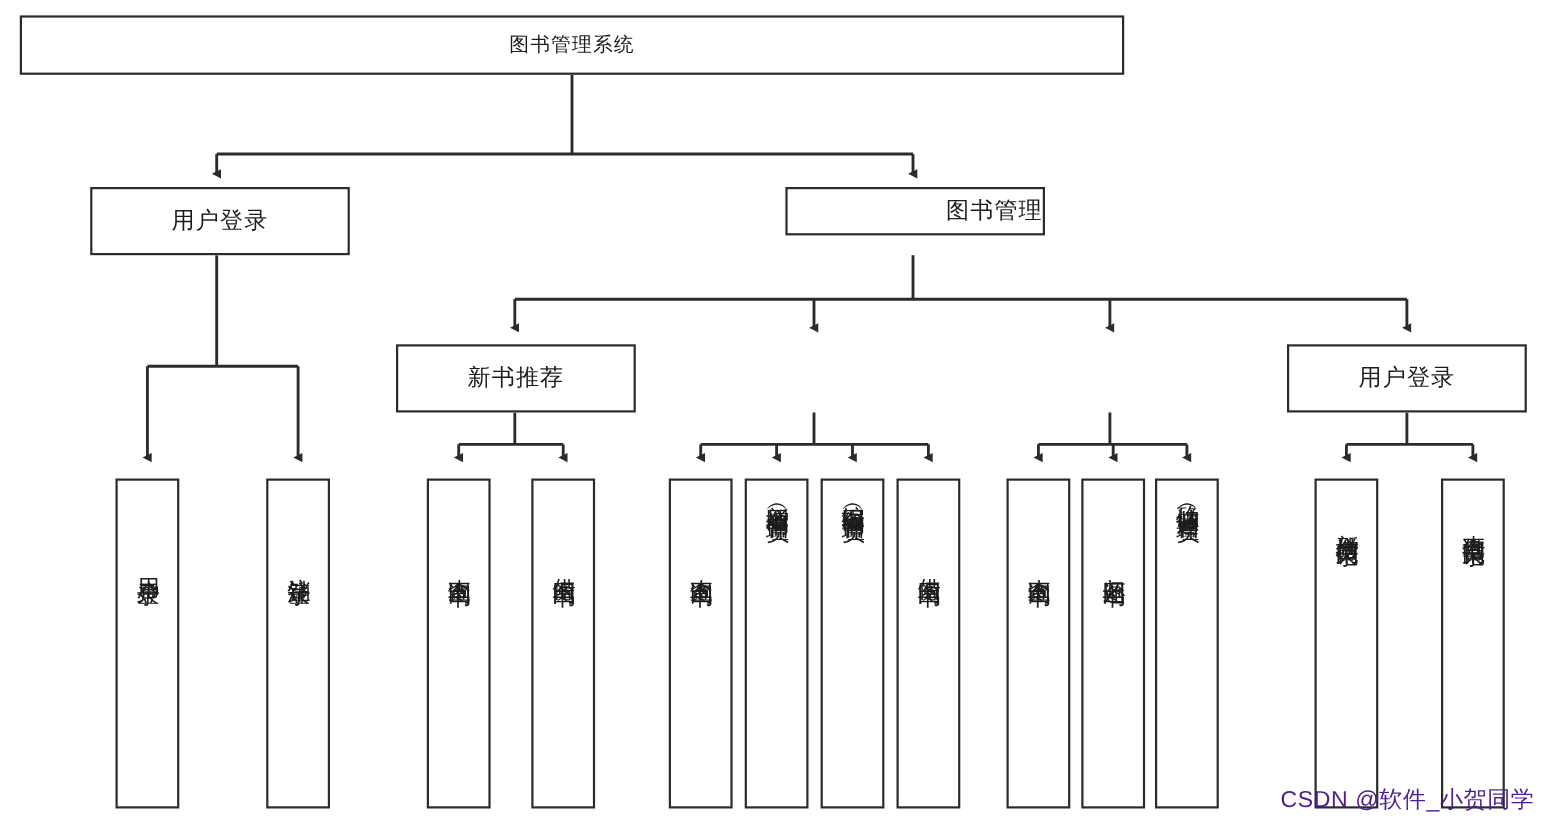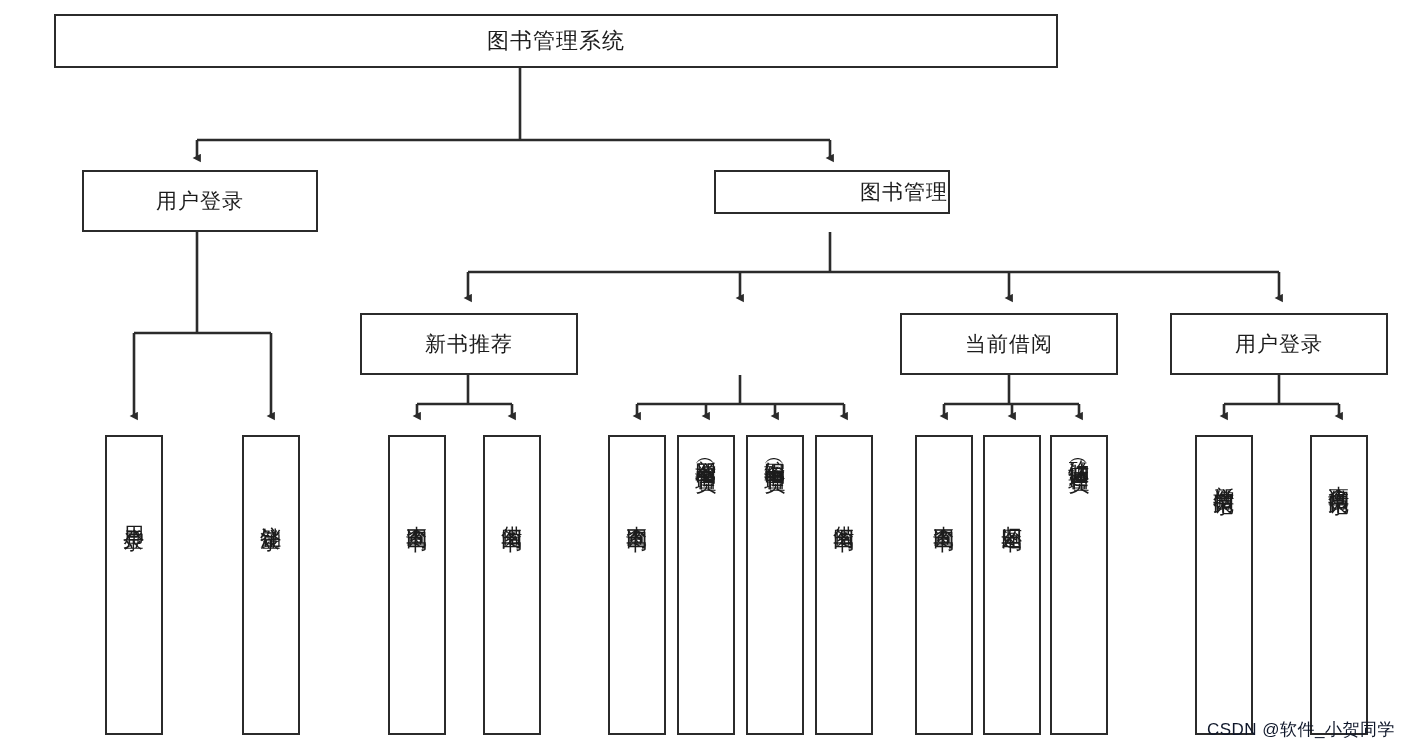--- a/index.html
+++ b/index.html
@@ -35,43 +35,42 @@
     align-items: center;
     justify-content: center;
     color: #1c1c1c;
   }
   .node.horiz {
     font-size: 21px;
     letter-spacing: 1px;
     line-height: 1.2;
   }
   .node.root {
-    font-size: 22px;
-    margin-left: 36px;
+    font-size: 18px;
   }
   .node.vert {
     align-items: flex-start;
     justify-content: center;
     padding-top: 6px;
   }
   .vert-text {
     writing-mode: vertical-rl;
     text-orientation: upright;
     font-size: 21px;
     line-height: 1.12;
     letter-spacing: 2px;
     white-space: nowrap;
     color: #1c1c1c;
   }
   #watermark {
     position: absolute;
     right: 10px;
     bottom: 6px;
-    font-size: 17px;
-    color: #0f172a;
+    font-size: 21px;
+    color: #4c1d95;
     letter-spacing: 0.5px;
     white-space: nowrap;
     user-select: none;
   }
 </style>
 </head>
 <body>
 
 <div id="diagram-root">
 
@@ -132,23 +131,20 @@
   <div class="node horiz" style="left:82px; top:170px; width:236px; height:62px;">
     <span>用户登录</span>
   </div>
   <div class="node horiz" style="left:714px; top:170px; width:236px; height:44px;justify-content:flex-end;">
     <span>图书管理</span>
   </div>
 
   <div class="node horiz" style="left:360px; top:313px; width:218px; height:62px;">
     <span>新书推荐</span>
   </div>
-  <div class="node horiz" style="left:900px; top:313px; width:218px; height:62px;">
-    <span>当前借阅</span>
-  </div>
   <div class="node horiz" style="left:1170px; top:313px; width:218px; height:62px;">
     <span>用户登录</span>
   </div>
 
   <div class="node vert" style="left:105px; top:435px; width:58px; height:300px; padding-top:72px;">
     <span class="vert-text">用户登录</span>
   </div>
   <div class="node vert" style="left:242px; top:435px; width:58px; height:300px; padding-top:72px;">
     <span class="vert-text">注销登录</span>
   </div>

